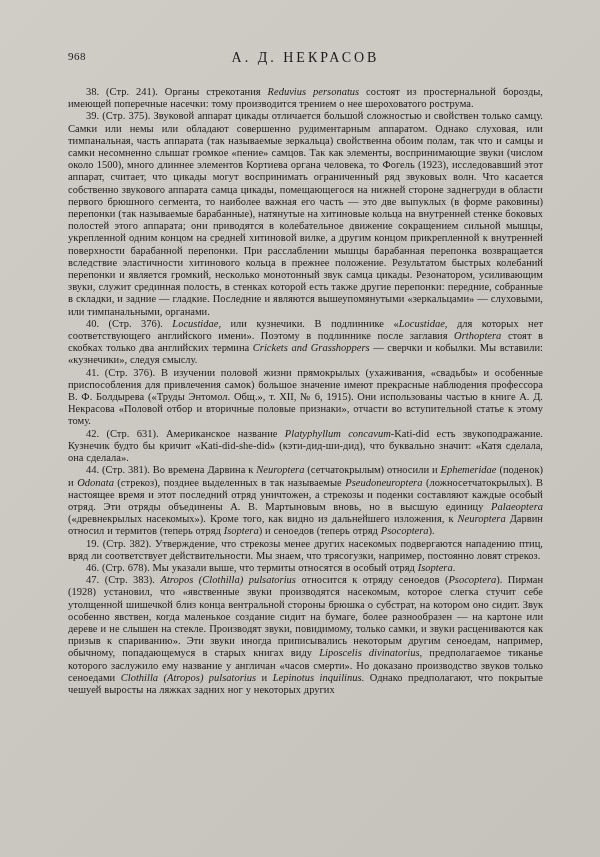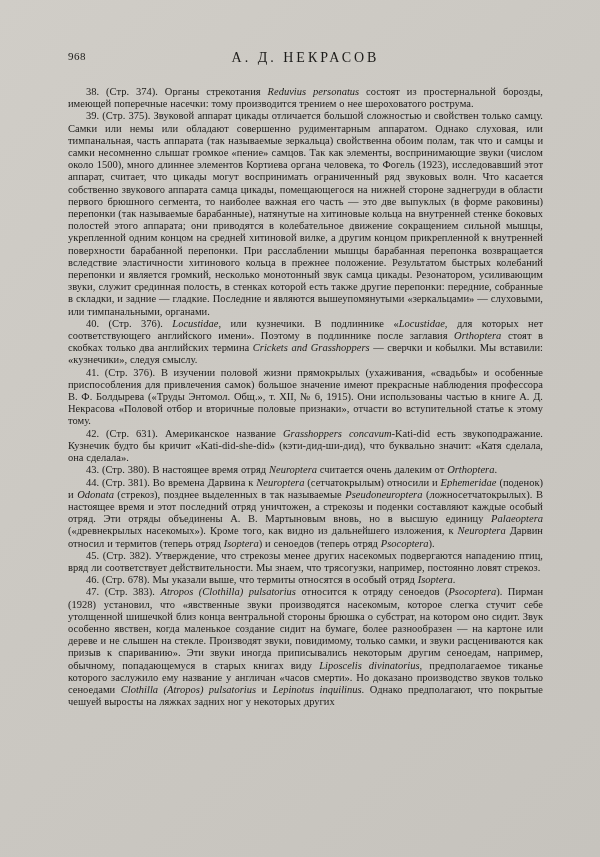--- a/index.html
+++ b/index.html
@@ -57,24 +57,23 @@
 </style>
 </head>
 <body>
 
 <div class="page">
   <div class="running-head">
     <span class="page-number">968</span>
     <span class="running-title">А. Д. НЕКРАСОВ</span>
   </div>
   <div class="text-block">
-      <p class="para"><span>38. (Стр. 374). Органы стрекотания </span><em>Reduvius personatus</em><span> состоят из простернальной борозды, имеющей поперечные насечки: тому производится трением о нее шероховатого рострума.</span></p>
+      <p class="para"><span>38. (Стр. 241). Органы стрекотания </span><em>Reduvius personatus</em><span> состоят из простернальной борозды, имеющей поперечные насечки: тому производится трением о нее шероховатого рострума.</span></p>
       <p class="para"><span>39. (Стр. 375). Звуковой аппарат цикады отличается большой сложностью и свойствен только самцу. Самки или немы или обладают совершенно рудиментарным аппаратом. Однако слуховая, или тимпанальная, часть аппарата (так называемые зеркальца) свойственна обоим полам, так что и самцы и самки несомненно слышат громкое «пение» самцов. Так как элементы, воспринимающие звуки (числом около 1500), много длиннее элементов Кортиева органа человека, то Фогель (1923), исследовавший этот аппарат, считает, что цикады могут воспринимать ограниченный ряд звуковых волн. Что касается собственно звукового аппарата самца цикады, помещающегося на нижней стороне заднегруди в области первого брюшного сегмента, то наиболее важная его часть — это две выпуклых (в форме раковины) перепонки (так называемые барабанные), натянутые на хитиновые кольца на внутренней стенке боковых полостей этого аппарата; они приводятся в колебательное движение сокращением сильной мышцы, укрепленной одним концом на средней хитиновой вилке, а другим концом прикрепленной к внутренней поверхности барабанной перепонки. При расслаблении мышцы барабанная перепонка возвращается вследствие эластичности хитинового кольца в прежнее положение. Результатом быстрых колебаний перепонки и является громкий, несколько монотонный звук самца цикады. Резонатором, усиливающим звуки, служит срединная полость, в стенках которой есть также другие перепонки: передние, собранные в складки, и задние — гладкие. Последние и являются вышеупомянутыми «зеркальцами» — слуховыми, или тимпанальными, органами.</span></p>
       <p class="para"><span>40. (Стр. 376). </span><em>Locustidae</em><span>, или кузнечики. В подлиннике «</span><em>Locustidae</em><span>, для которых нет соответствующего английского имени». Поэтому в подлиннике после заглавия </span><em>Orthoptera</em><span> стоят в скобках только два английских термина </span><em>Crickets and Grasshoppers</em><span> — сверчки и кобылки. Мы вставили: «кузнечики», следуя смыслу.</span></p>
       <p class="para"><span>41. (Стр. 376). В изучении половой жизни прямокрылых (ухаживания, «свадьбы» и особенные приспособления для привлечения самок) большое значение имеют прекрасные наблюдения профессора В. Ф. Болдырева («Труды Энтомол. Общ.», т. XII, № 6, 1915). Они использованы частью в книге А. Д. Некрасова «Половой отбор и вторичные половые признаки», отчасти во вступительной статье к этому тому.</span></p>
-      <p class="para"><span>42. (Стр. 631). Американское название </span><em>Grasshoppers concavum</em><span>-Kati-did есть звукоподражание. Кузнечик будто бы кричит «Kati-did-she-did» (кэти-дид-ши-дид), что буквально значит: «Катя сделала, она сделала».</span></p>
-      <p class="para"><span>43. (Стр. 380). В настоящее время отряд </span><em>Neuroptera</em><span> считается очень далеким от </span><em>Orthoptera</em><span>.</span></p>
+      <p class="para"><span>42. (Стр. 631). Американское название </span><em>Platyphyllum concavum</em><span>-Kati-did есть звукоподражание. Кузнечик будто бы кричит «Kati-did-she-did» (кэти-дид-ши-дид), что буквально значит: «Катя сделала, она сделала».</span></p>
       <p class="para"><span>44. (Стр. 381). Во времена Дарвина к </span><em>Neuroptera</em><span> (сетчатокрылым) относили и </span><em>Ephemeridae</em><span> (поденок) и </span><em>Odonata</em><span> (стрекоз), позднее выделенных в так называемые </span><em>Pseudoneuroptera</em><span> (ложносетчатокрылых). В настоящее время и этот последний отряд уничтожен, а стрекозы и поденки составляют каждые особый отряд. Эти отряды объединены А. В. Мартыновым вновь, но в высшую единицу </span><em>Palaeoptera</em><span> («древнекрылых насекомых»). Кроме того, как видно из дальнейшего изложения, к </span><em>Neuroptera</em><span> Дарвин относил и термитов (теперь отряд </span><em>Isoptera</em><span>) и сеноедов (теперь отряд </span><em>Psocoptera</em><span>).</span></p>
-      <p class="para"><span>45. (Стр. 382). Утверждение, что стрекозы менее других насекомых подвергаются нападению птиц, вряд ли соответствует действительности. Мы знаем, что трясогузки, например, постоянно ловят стрекоз.</span></p>
+      <p class="para"><span>19. (Стр. 382). Утверждение, что стрекозы менее других насекомых подвергаются нападению птиц, вряд ли соответствует действительности. Мы знаем, что трясогузки, например, постоянно ловят стрекоз.</span></p>
       <p class="para"><span>46. (Стр. 678). Мы указали выше, что термиты относятся в особый отряд </span><em>Isoptera</em><span>.</span></p>
       <p class="para"><span>47. (Стр. 383). </span><em>Atropos (Clothilla) pulsatorius</em><span> относится к отряду сеноедов (</span><em>Psocoptera</em><span>). Пирман (1928) установил, что «явственные звуки производятся насекомым, которое слегка стучит себе утолщенной шишечкой близ конца вентральной стороны брюшка о субстрат, на котором оно сидит. Звук особенно явствен, когда маленькое создание сидит на бумаге, более разнообразен — на картоне или дереве и не слышен на стекле. Производят звуки, повидимому, только самки, и звуки расцениваются как призыв к спариванию». Эти звуки иногда приписывались некоторым другим сеноедам, например, обычному, попадающемуся в старых книгах виду </span><em>Liposcelis divinatorius</em><span>, предполагаемое тиканье которого заслужило ему название у англичан «часов смерти». Но доказано производство звуков только сеноедами </span><em>Clothilla (Atropos) pulsatorius</em><span> и </span><em>Lepinotus inquilinus</em><span>. Однако предполагают, что покрытые чешуей выросты на ляжках задних ног у некоторых других</span></p>
     </div>
 </div>
 
 </body></html>

